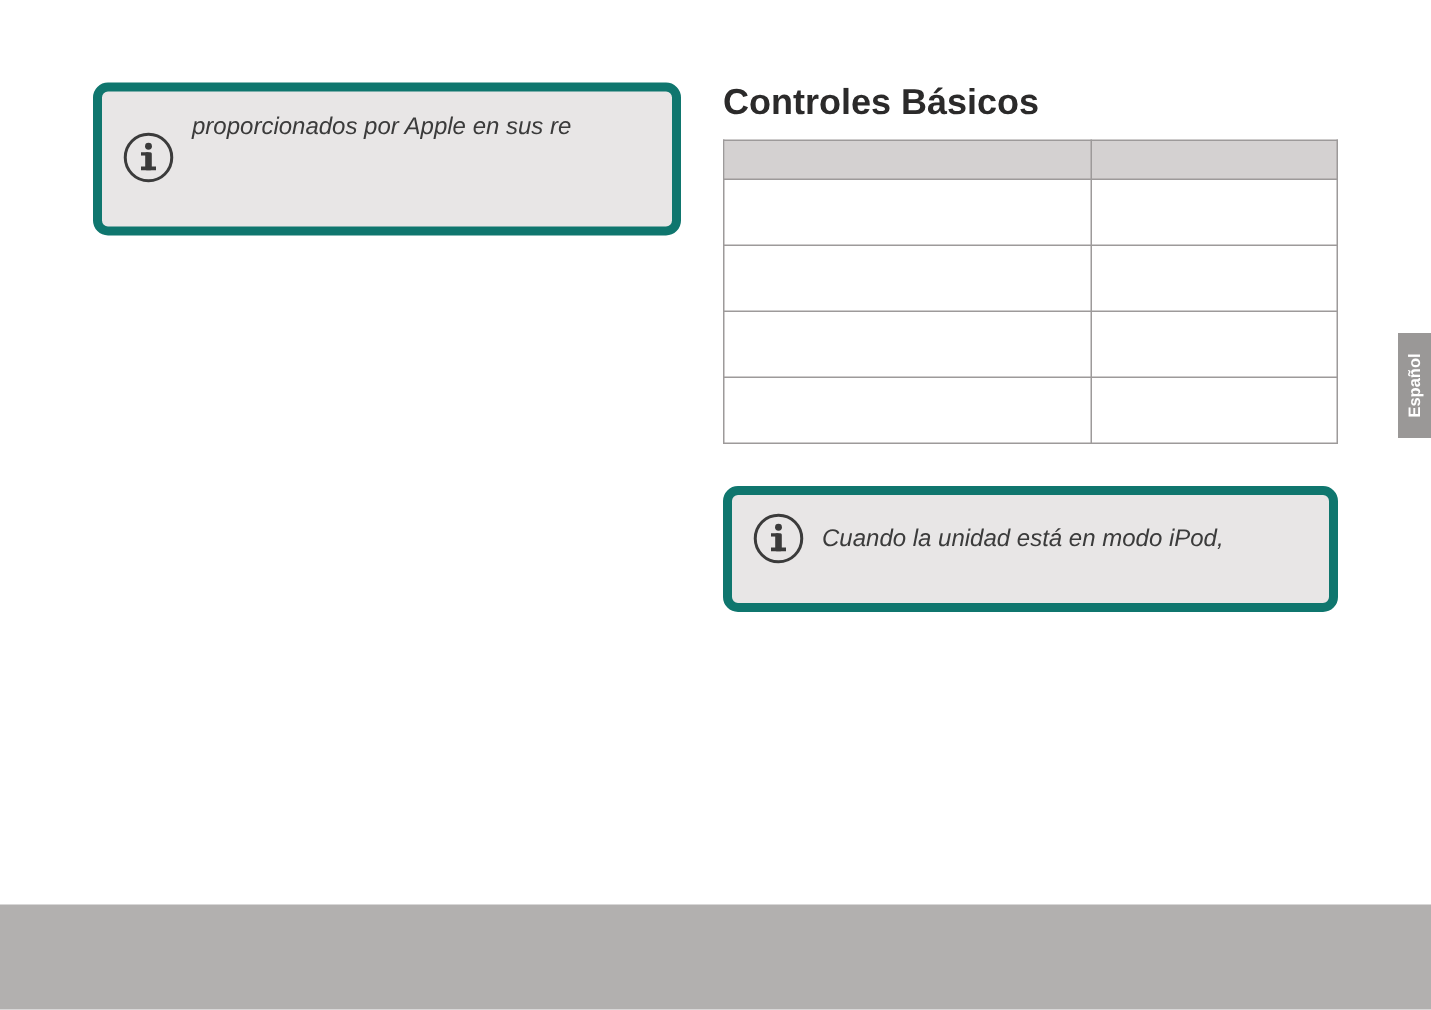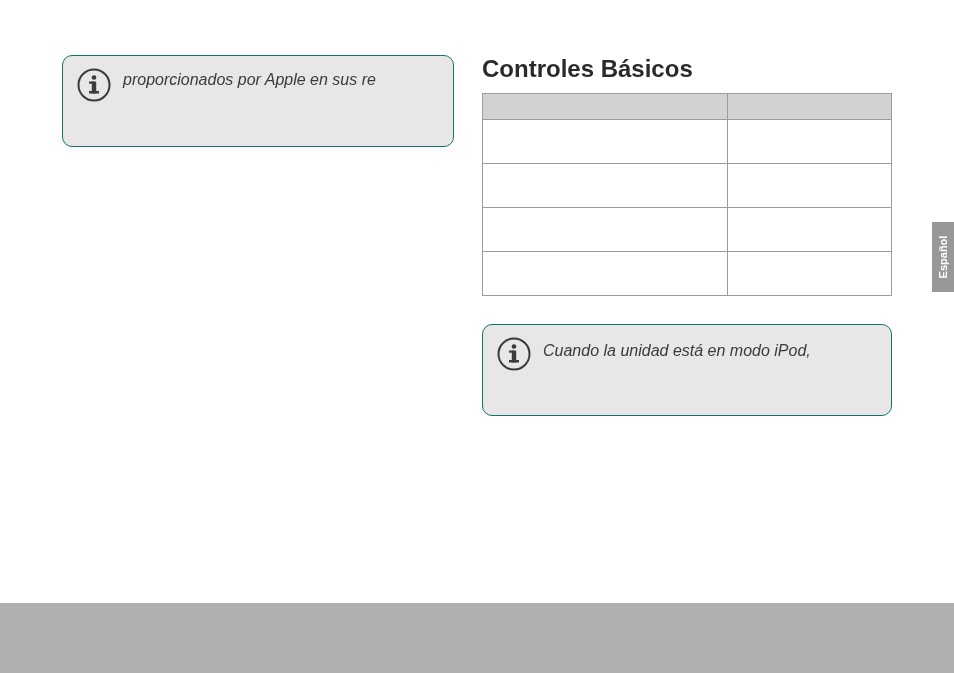--- a/index.html
+++ b/index.html
@@ -21,26 +21,26 @@
       align-items: flex-start;
     }
     .left-col {
       flex: 0 0 392px;
     }
     .right-col {
       flex: 1;
     }
     .info-box {
       background: #e8e6e6;
-      border: 1px solid #0f766e;
+      border: 6px solid #0f766e;
       border-radius: 10px;
       padding: 12px 18px 14px 14px;
       display: flex;
       gap: 12px;
-      align-items: flex-start;
+      align-items: center;
     }
     .info-icon {
       flex: 0 0 34px;
       width: 34px;
       height: 34px;
       display: flex;
       align-items: center;
       justify-content: center;
     }
     .info-icon svg { display: block; }
@@ -75,21 +75,21 @@
     }
     table.controls tbody td {
       height: 44px;
       border: 1px solid #9d9a9a;
       background: #ffffff;
     }
     table.controls th:first-child,
     table.controls td:first-child { width: 60%; }
     .info-box.right-box {
       margin-top: 28px;
-      padding-bottom: 44px;
+      padding-bottom: 26px;
     }
     .info-box.right-box .info-text {
       margin-top: 2px;
     }
     .lang-tab {
       position: absolute;
       right: 0;
       top: 222px;
       width: 22px;
       height: 70px;

